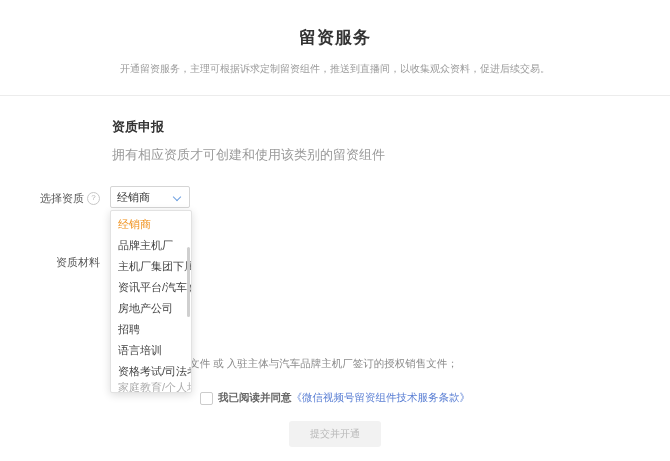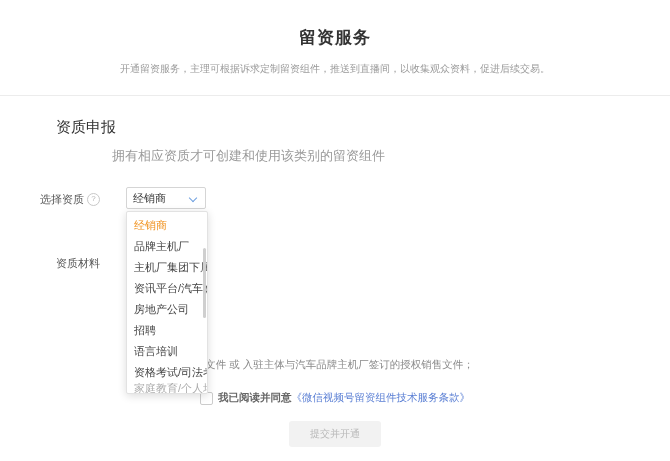--- a/index.html
+++ b/index.html
@@ -41,38 +41,37 @@
     font-size: 10px;
     color: #9a9a9a;
     line-height: 1.6;
   }
   
   .body-area {
     padding: 22px 0 0 0;
     background: #ffffff;
   }
   .section-title {
-    font-size: 15px;
-    font-weight: normal;
+    font-size: 13px;
+    font-weight: bold;
     color: #333333;
-    margin-left: 56px;
+    margin-left: 112px;
     margin-bottom: 10px;
   }
   .section-desc {
     font-size: 13px;
     color: #9a9a9a;
     margin-left: 112px;
     margin-bottom: 22px;
   }
   .form-row {
     display: flex;
     align-items: flex-start;
     margin-bottom: 16px;
     position: relative;
-    gap: 16px;
   }
   .form-label {
     width: 100px;
     text-align: right;
     padding-right: 10px;
     font-size: 11px;
     color: #555555;
     line-height: 24px;
     white-space: nowrap;
     flex: none;

